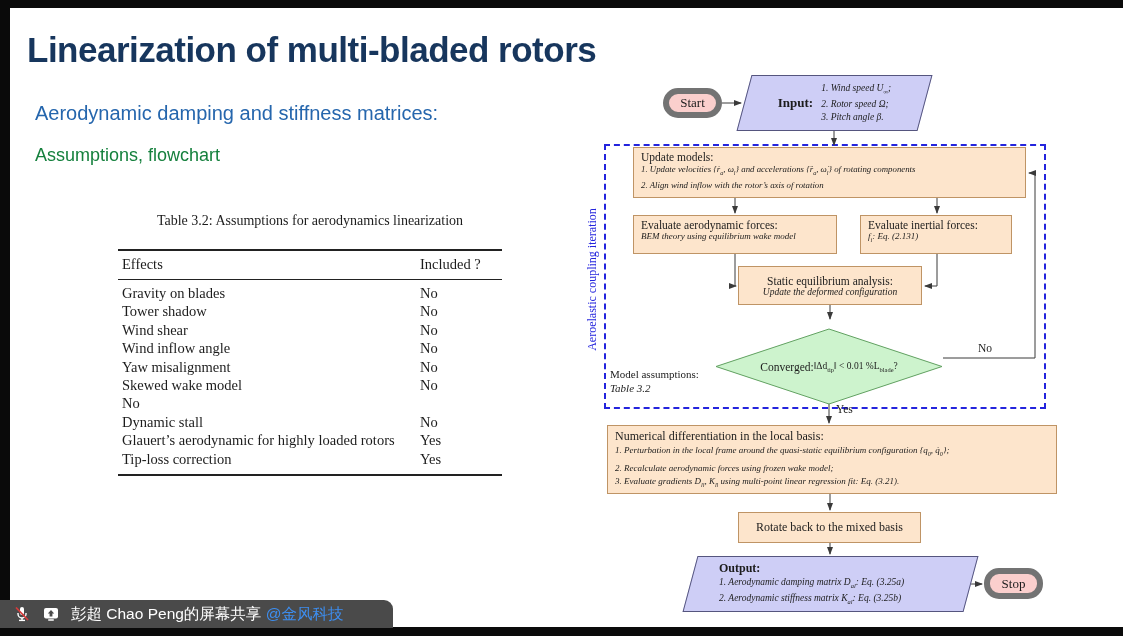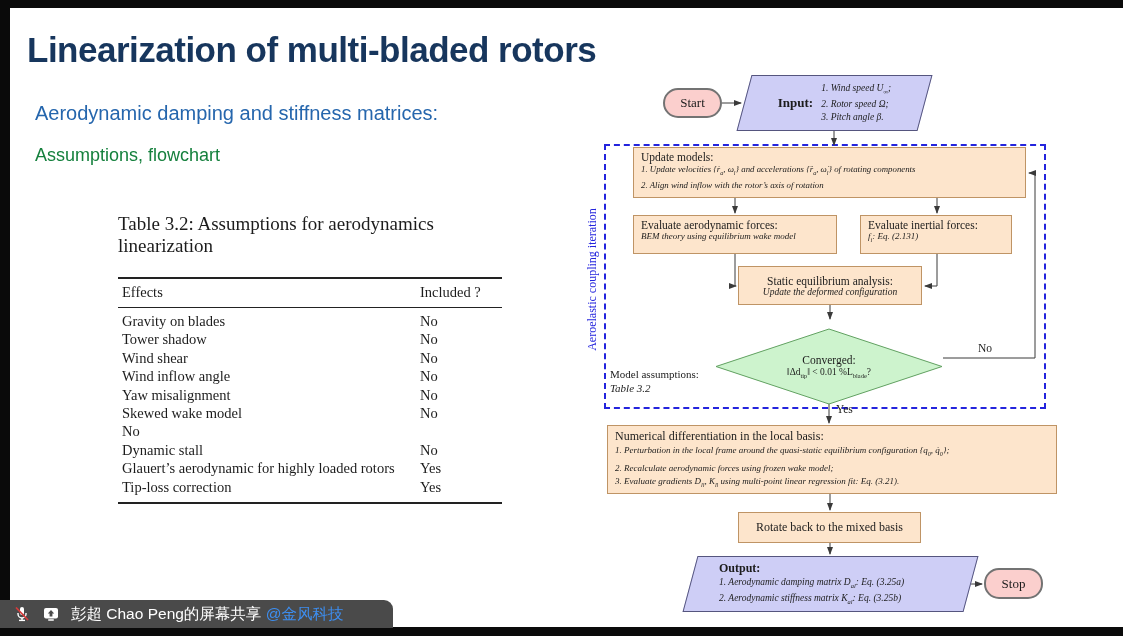--- a/index.html
+++ b/index.html
@@ -7,37 +7,37 @@
   body { background:#0a0a0a; position:relative; overflow:hidden; font-family:"Liberation Sans",sans-serif; }
 
   .slide { position:absolute; left:10px; top:8px; width:1113px; height:619px; background:#ffffff; }
 
   .slide-title { position:absolute; left:17px; top:22px; font-size:35px; font-weight:700; color:#17365d; letter-spacing:-0.5px; }
   .subtitle-1 { position:absolute; left:25px; top:94px; font-size:20px; color:#2566ad; }
   .subtitle-2 { position:absolute; left:25px; top:137px; font-size:18px; color:#15803d; }
 
   
   .tblwrap { position:absolute; left:108px; top:205px; width:384px; font-family:"Liberation Serif",serif; color:#1c1c1c; }
-  .tbl-caption { font-size:19px; margin-bottom:20px; }
+  .tbl-caption { text-align:center; font-size:14px; margin-bottom:20px; }
   .tbl { border-top:2px solid #222; border-bottom:2px solid #222; }
   .tbl-head { display:flex; border-bottom:1.5px solid #222; padding:5px 2px 6px 4px; font-size:14.5px; }
   .tbl-head .c2 { width:80px; }
   .tbl-head .c1 { flex:1; }
   .tbl-body { padding:4px 2px 6px 4px; }
   .tbl-row { display:flex; font-size:14.5px; line-height:18.4px; }
   .tbl-row .c1 { flex:1; }
   .tbl-row .c2 { width:80px; }
 
   
   .fc { position:absolute; left:0; top:0; width:1113px; height:619px; font-family:"Liberation Serif",serif; color:#1c1c1c; }
   .fc .node { position:absolute; border:1px solid #bf9465; background:#fde5cc; }
   .fc svg.wires { position:absolute; left:0; top:0; z-index:2; }
   .fc .node, .fc .pill, .fc .para, .fc .diamond-wrap, .fc .floating { z-index:3; }
 
-  .pill { position:absolute; background:#fbcfcd; border:2px solid #737373; border-radius:15px;
+  .pill { position:absolute; background:#fbcfcd; border:6px solid #737373; border-radius:15px;
           display:flex; align-items:center; justify-content:center; font-size:13px; }
 
   .para { position:absolute; background:#cecef6; border:1px solid #55557e; transform:skewX(-15deg); }
   .para .unskew { transform:skewX(15deg); width:100%; height:100%; }
 
   .input-inner { display:flex; align-items:center; justify-content:center; gap:8px; height:100%; }
   .input-title { font-weight:700; font-size:13px; }
   .ilist { font-style:italic; font-size:9.5px; line-height:13px; }
 
   .box-title { font-size:11.5px; }
@@ -47,21 +47,21 @@
 
   .list9 { font-style:italic; font-size:8.8px; line-height:12.5px; }
 
   .dashed-box { position:absolute; left:594px; top:136px; width:442px; height:265px;
                 border:2px dashed #2424dd; z-index:1; }
 
   .aero-label { position:absolute; left:502px; top:264px; width:160px; text-align:center;
                 transform:rotate(-90deg); color:#2424dd; font-size:12px; z-index:3; }
 
   .diamond-wrap { position:absolute; left:705px; top:320px; width:228px; height:77px; }
-  .diamond-text { position:absolute; inset:0; display:flex; flex-direction:column; align-items:center; justify-content:center; }
+  .diamond-text { position:absolute; inset:0; display:flex; flex-direction:row; align-items:center; justify-content:center; }
   .diamond-text .t1 { font-size:11.5px; }
   .diamond-text .t2 { font-size:9.5px; margin-top:1px; }
 
   .floating { position:absolute; font-size:11.5px; }
   .assump { line-height:13.5px; font-size:11px; }
   .assump .it { font-style:italic; }
 
   .rotback { display:flex; align-items:center; justify-content:center; font-size:12px; }
 
   .out-inner { padding:4px 0 0 28px; }

